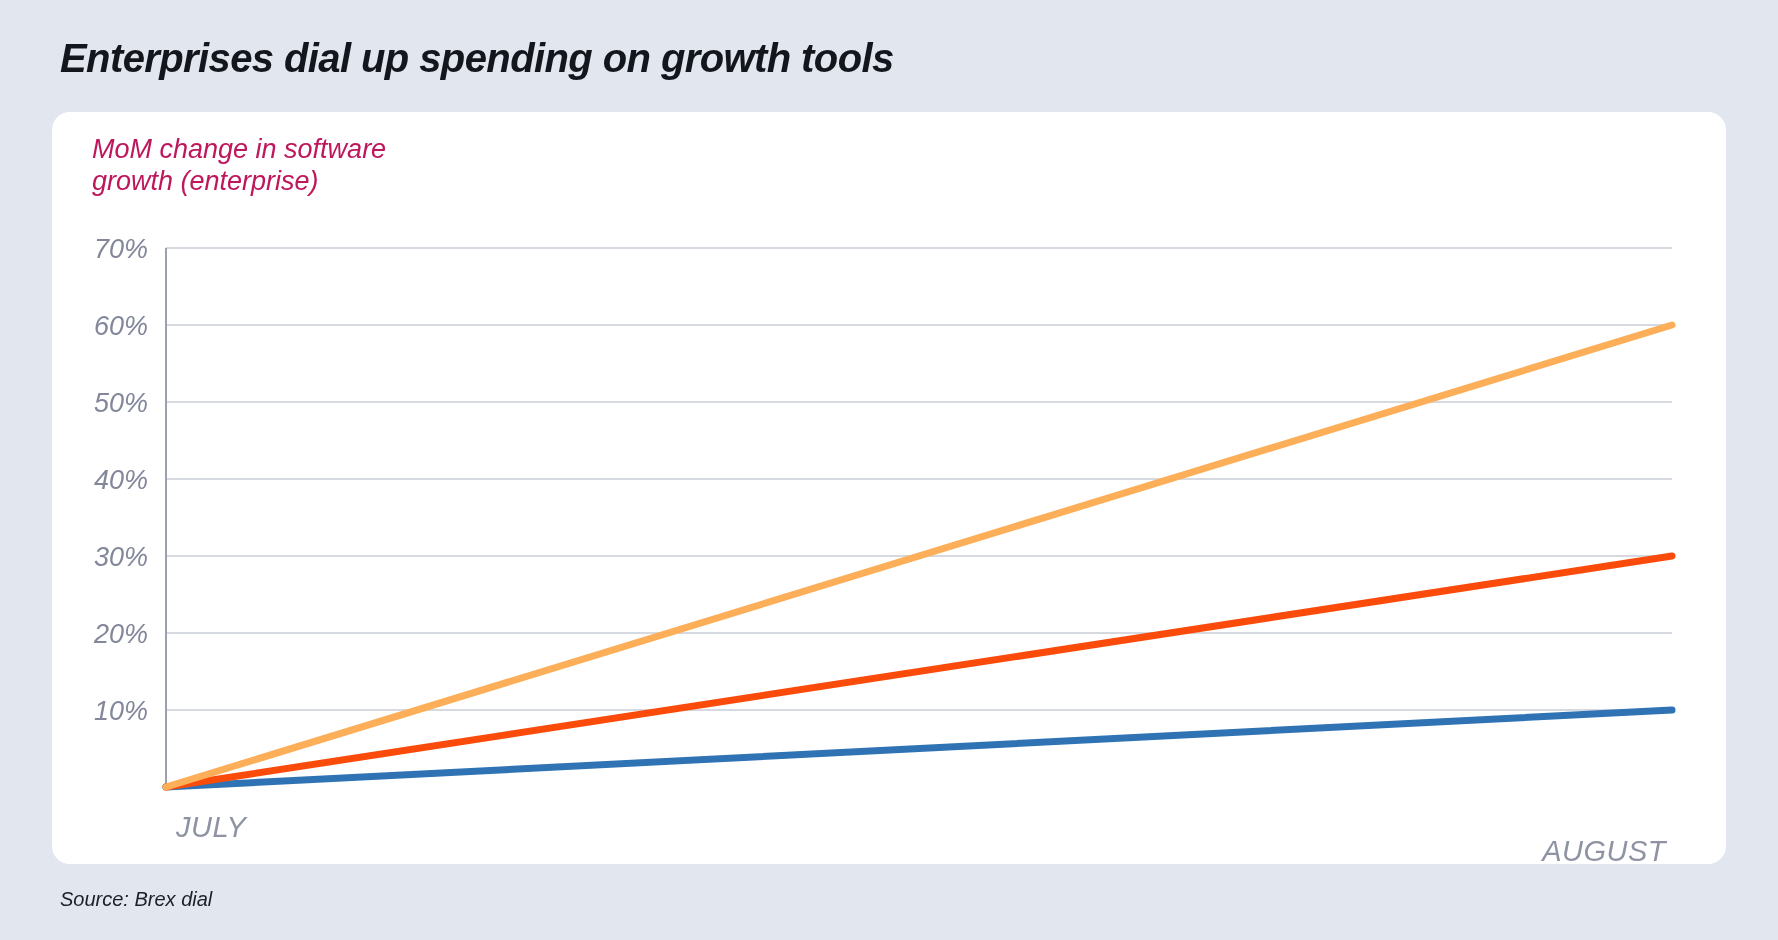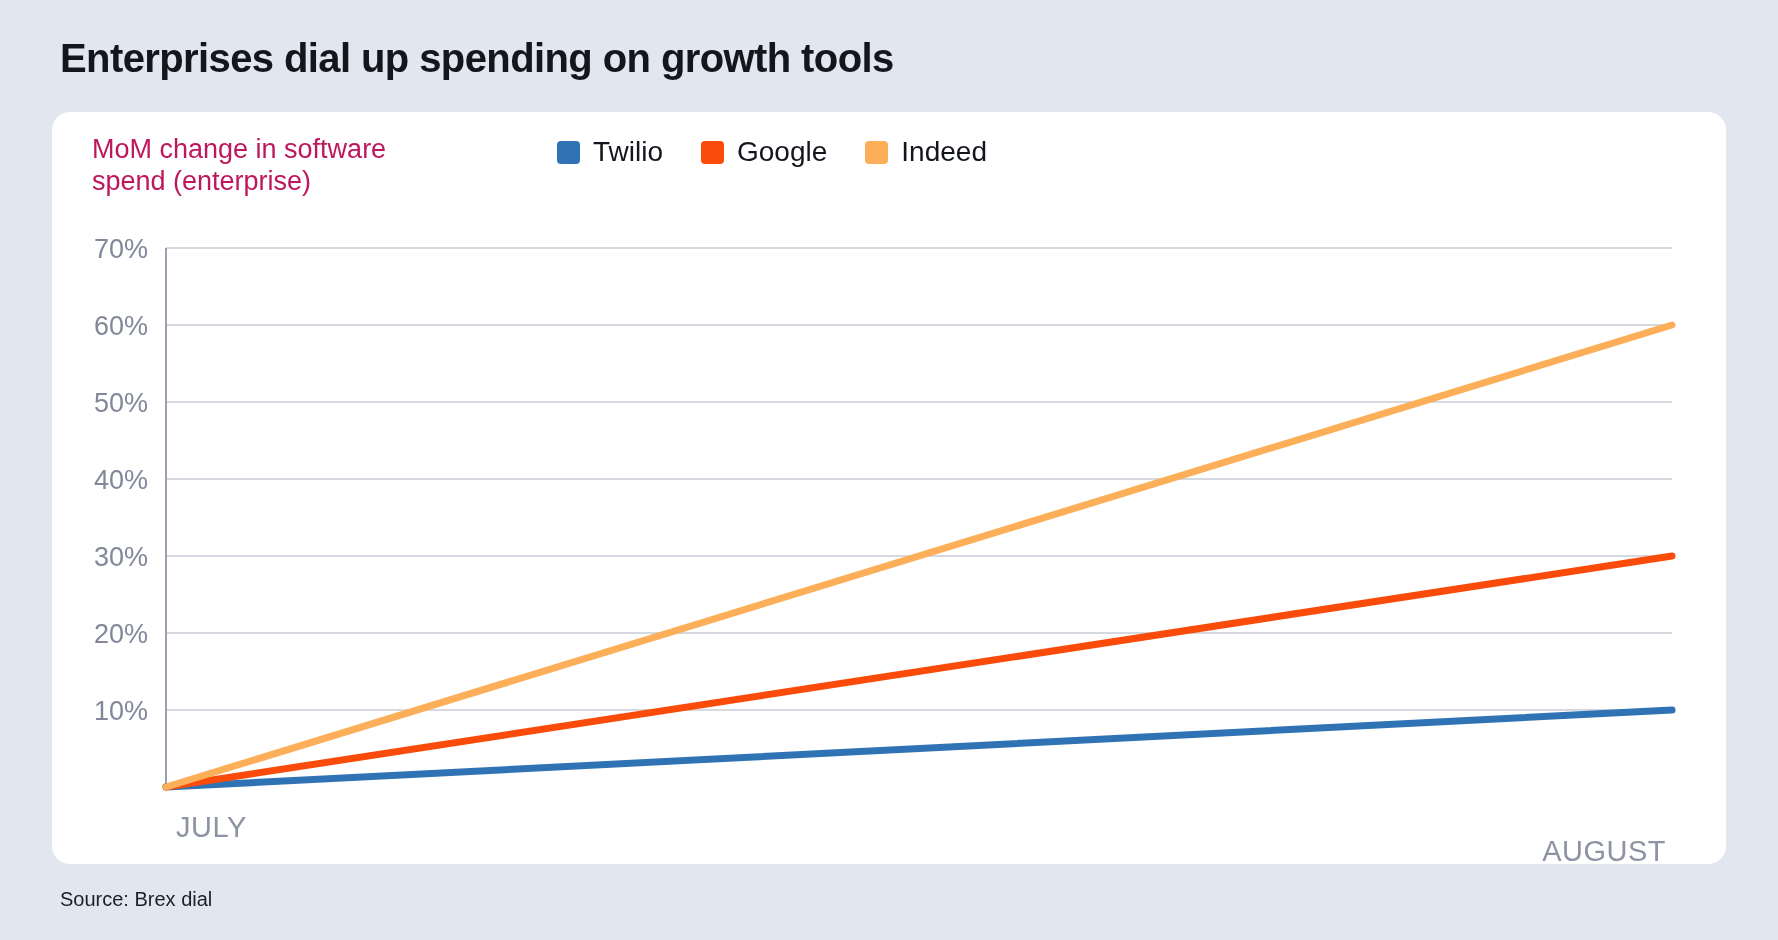--- a/index.html
+++ b/index.html
@@ -14,20 +14,21 @@
     overflow: hidden;
   }
   .page {
     position: relative;
     width: 1639px;
     height: 940px;
     background: #e2e6ee;
     border-radius: 26px;
     box-sizing: border-box;
     padding: 0;
+    font-style: italic;
   }
   .page-title {
     position: absolute;
     left: 60px;
     top: 36px;
     font-size: 40px;
     font-weight: bold;
     color: #13161c;
     letter-spacing: -0.6px;
     white-space: nowrap;
@@ -124,37 +125,23 @@
 <div class="page">
 
   <div class="page-title">Enterprises dial up spending on growth tools</div>
 
   <div class="card">
 
     <div class="card-header">
 
       <div class="subtitle">
         <span>MoM change in software</span><br>
-        <span>spend (enterprise)</span>
+        <span>growth (enterprise)</span>
       </div>
 
-      <div class="legend">
-        <div class="legend-item">
-          <span class="legend-swatch" style="background:#3073b4"></span>
-          <span class="legend-label">Twilio</span>
-        </div>
-        <div class="legend-item">
-          <span class="legend-swatch" style="background:#fa4b0a"></span>
-          <span class="legend-label">Google</span>
-        </div>
-        <div class="legend-item">
-          <span class="legend-swatch" style="background:#fcaf58"></span>
-          <span class="legend-label">Indeed</span>
-        </div>
-      </div>
 
     </div>
 
     <div class="plot-wrap">
       <svg class="chart-svg" viewBox="0 0 1674 642" preserveAspectRatio="none">
         <g id="gridlines">
             <line x1="114" x2="1620" y1="488" y2="488" stroke="#c9ccd5" stroke-width="1.6"></line>
             <line x1="114" x2="1620" y1="411" y2="411" stroke="#c9ccd5" stroke-width="1.6"></line>
             <line x1="114" x2="1620" y1="334" y2="334" stroke="#c9ccd5" stroke-width="1.6"></line>
             <line x1="114" x2="1620" y1="257" y2="257" stroke="#c9ccd5" stroke-width="1.6"></line>

